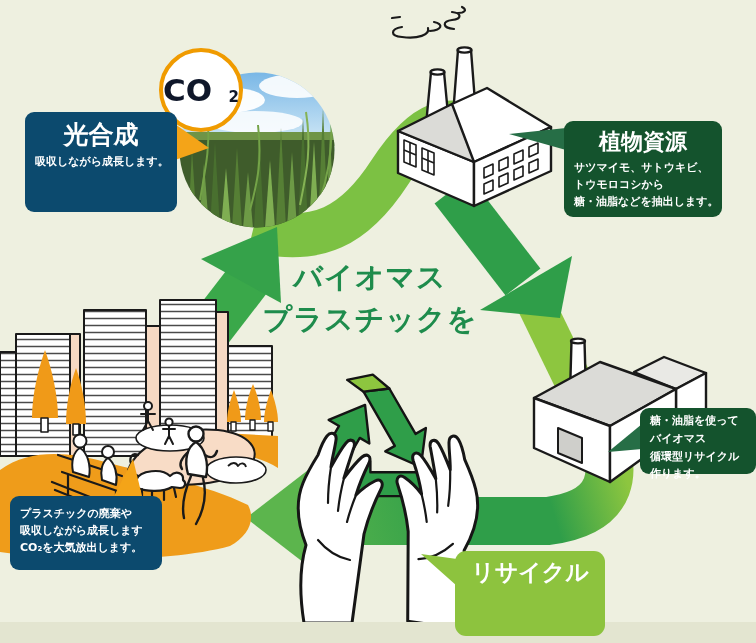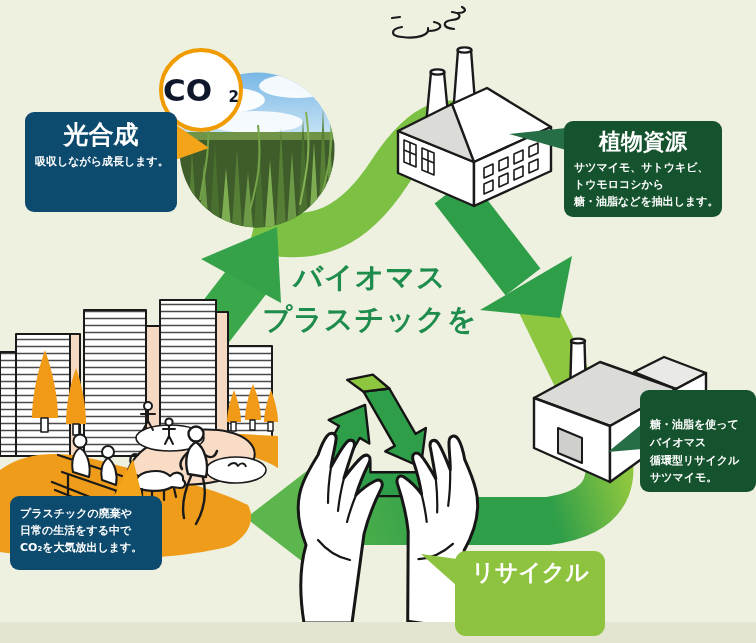--- a/index.html
+++ b/index.html
@@ -16,21 +16,21 @@
   .callout{border-radius:9px;color:#fff;padding:7px 10px 8px 10px;}
   .callout .c-title{font-weight:bold;text-align:center;line-height:1.25;}
   .callout .c-line{font-size:11px;font-weight:bold;line-height:1.55;white-space:nowrap;}
   .box-orange{background:#0c4a6e;padding-left:10px;}
   .box-darkgreen{background:#14532d;}
   .box-lightgreen{background:#8dc33e;}
   .box-photosynthesis{left:25px;top:112px;width:152px;height:100px;}
   .box-photosynthesis .c-title{font-size:25px;margin-bottom:3px;}
   .box-plant{left:564px;top:121px;width:158px;height:96px;}
   .box-plant .c-title{font-size:22px;margin-bottom:3px;}
-  .box-manufacture{left:640px;top:390px;width:116px;height:102px;padding-top:26px;}
+  .box-manufacture{left:640px;top:408px;width:116px;height:66px;padding-top:4px;}
   .box-manufacture .c-line{line-height:1.62;}
   .box-recycle{left:455px;top:551px;width:150px;height:85px;border-radius:11px;}
   .box-recycle .c-title{font-size:23px;margin-bottom:18px;}
   .box-emission{left:10px;top:496px;width:152px;height:74px;padding-top:9px;}
   
   .main-title{left:228px;top:256px;width:284px;text-align:center;font-weight:bold;
     font-size:29px;line-height:42px;letter-spacing:1px;color:#1e8c4c;}
 </style>
 </head>
 <body>
@@ -267,26 +267,26 @@
   <div class="c-title">植物資源</div>
   <div class="c-line">サツマイモ、サトウキビ、</div>
   <div class="c-line">トウモロコシから</div>
   <div class="c-line">糖・油脂などを抽出します。</div>
 </div>
 
 <div class="overlay callout box-darkgreen box-manufacture">
   <div class="c-line">糖・油脂を使って</div>
   <div class="c-line">バイオマス</div>
   <div class="c-line">循環型リサイクル</div>
-  <div class="c-line">サツマイモ。</div>
+  <div class="c-line">作ります。</div>
 </div>
 
 <div class="overlay callout box-lightgreen box-recycle">
   <div class="c-title">リサイクル</div>
 </div>
 
 <div class="overlay callout box-orange box-emission">
   <div class="c-line">プラスチックの廃棄や</div>
-  <div class="c-line">日常の生活をする中で</div>
+  <div class="c-line">吸収しながら成長します</div>
   <div class="c-line">CO₂を大気放出します。</div>
 </div>
 
 </div>
 
 </body></html>

